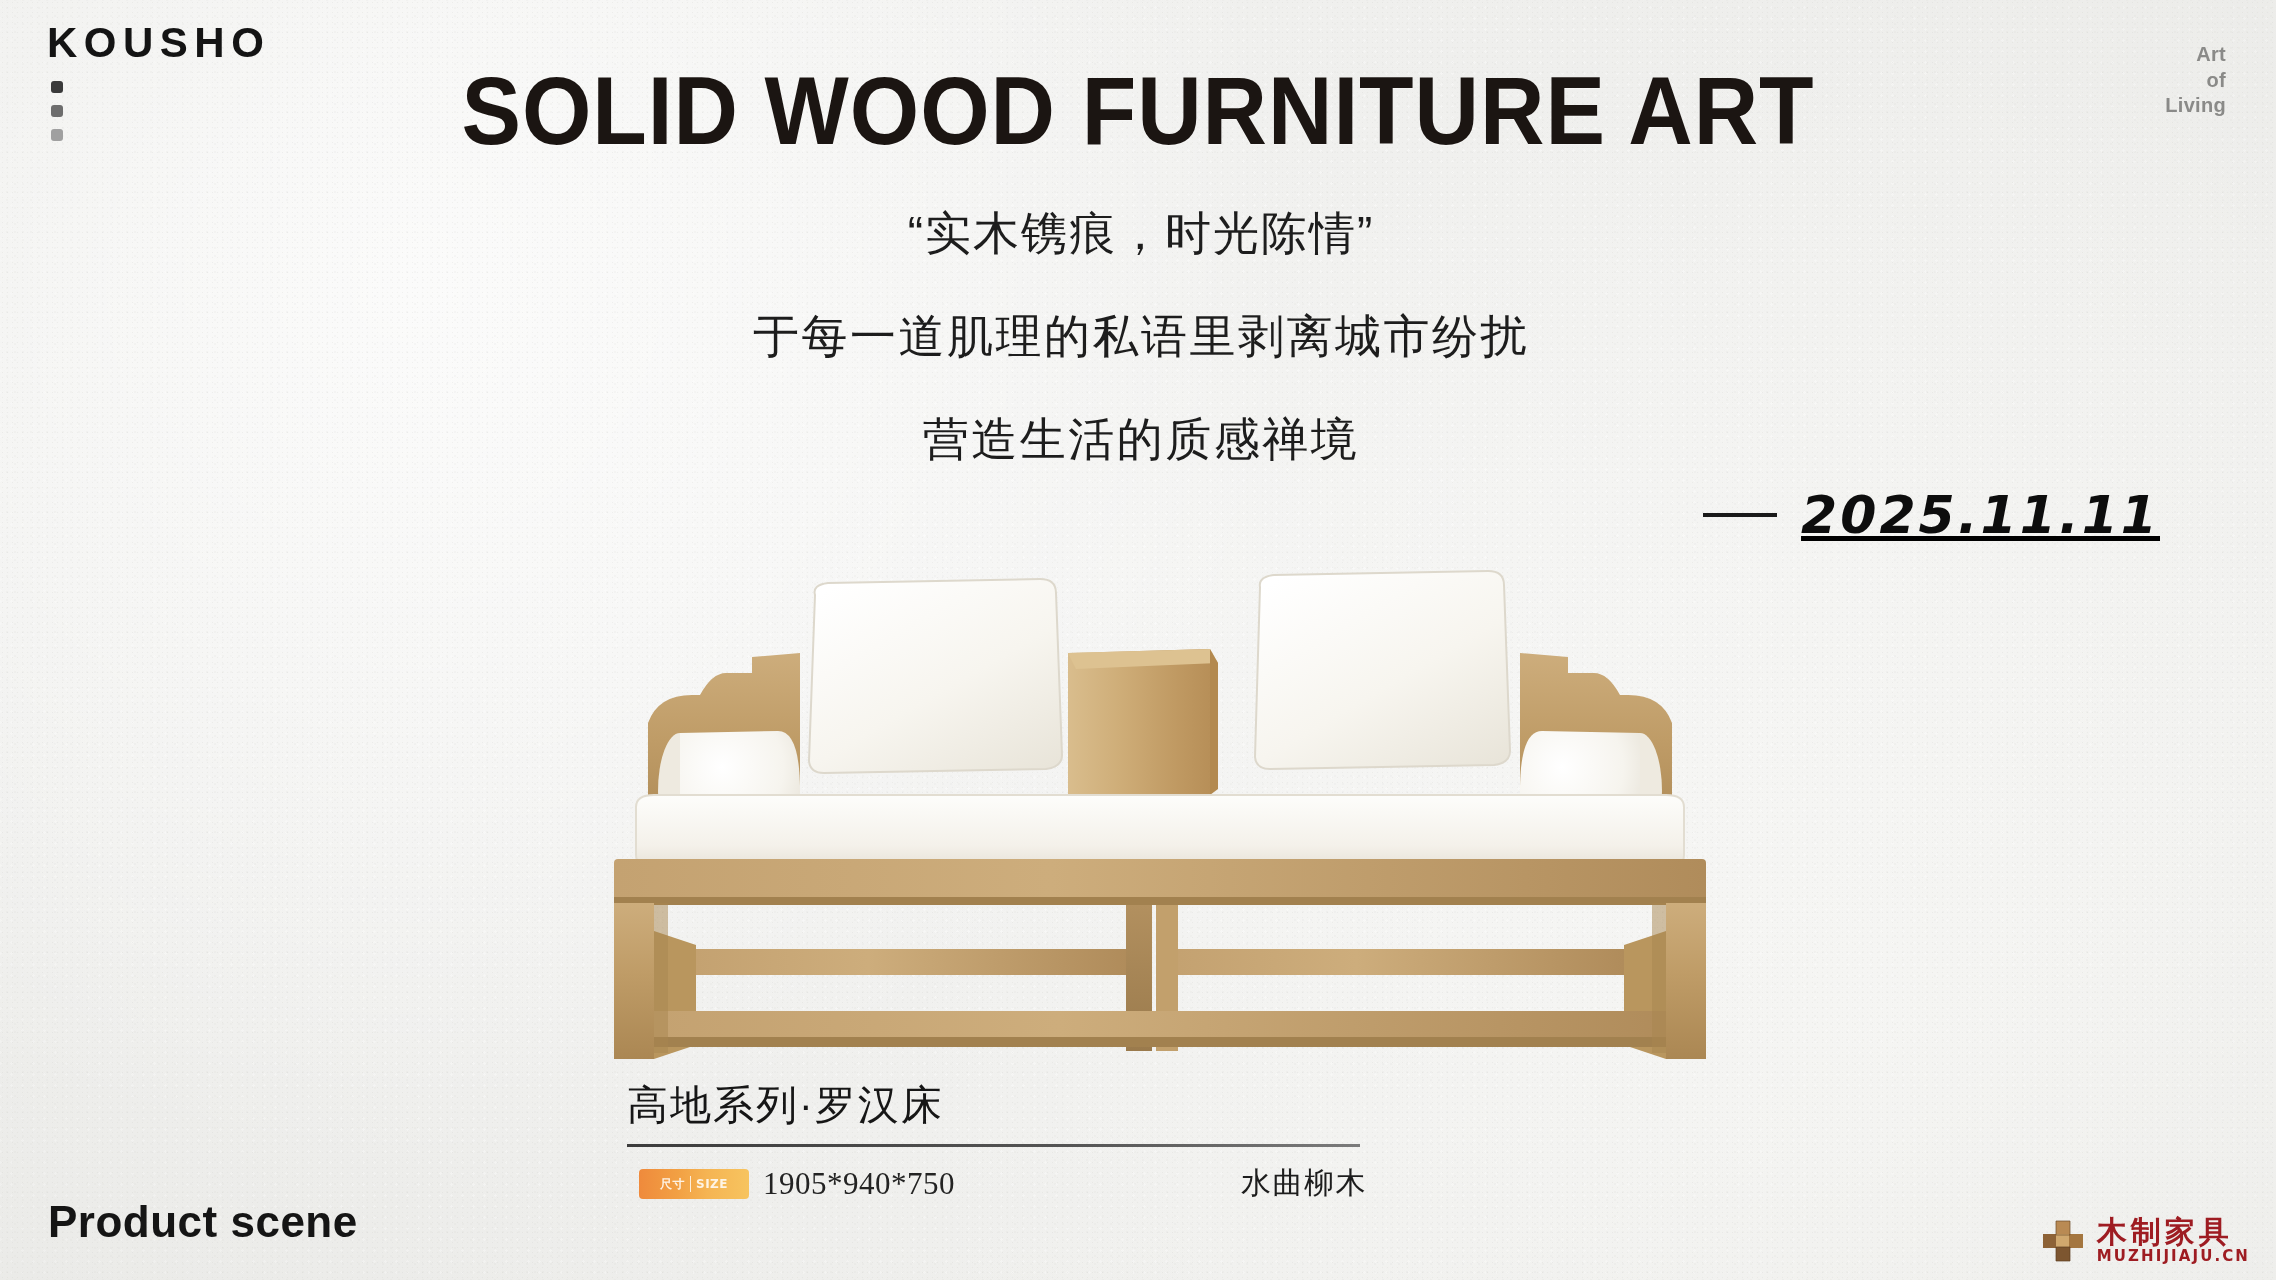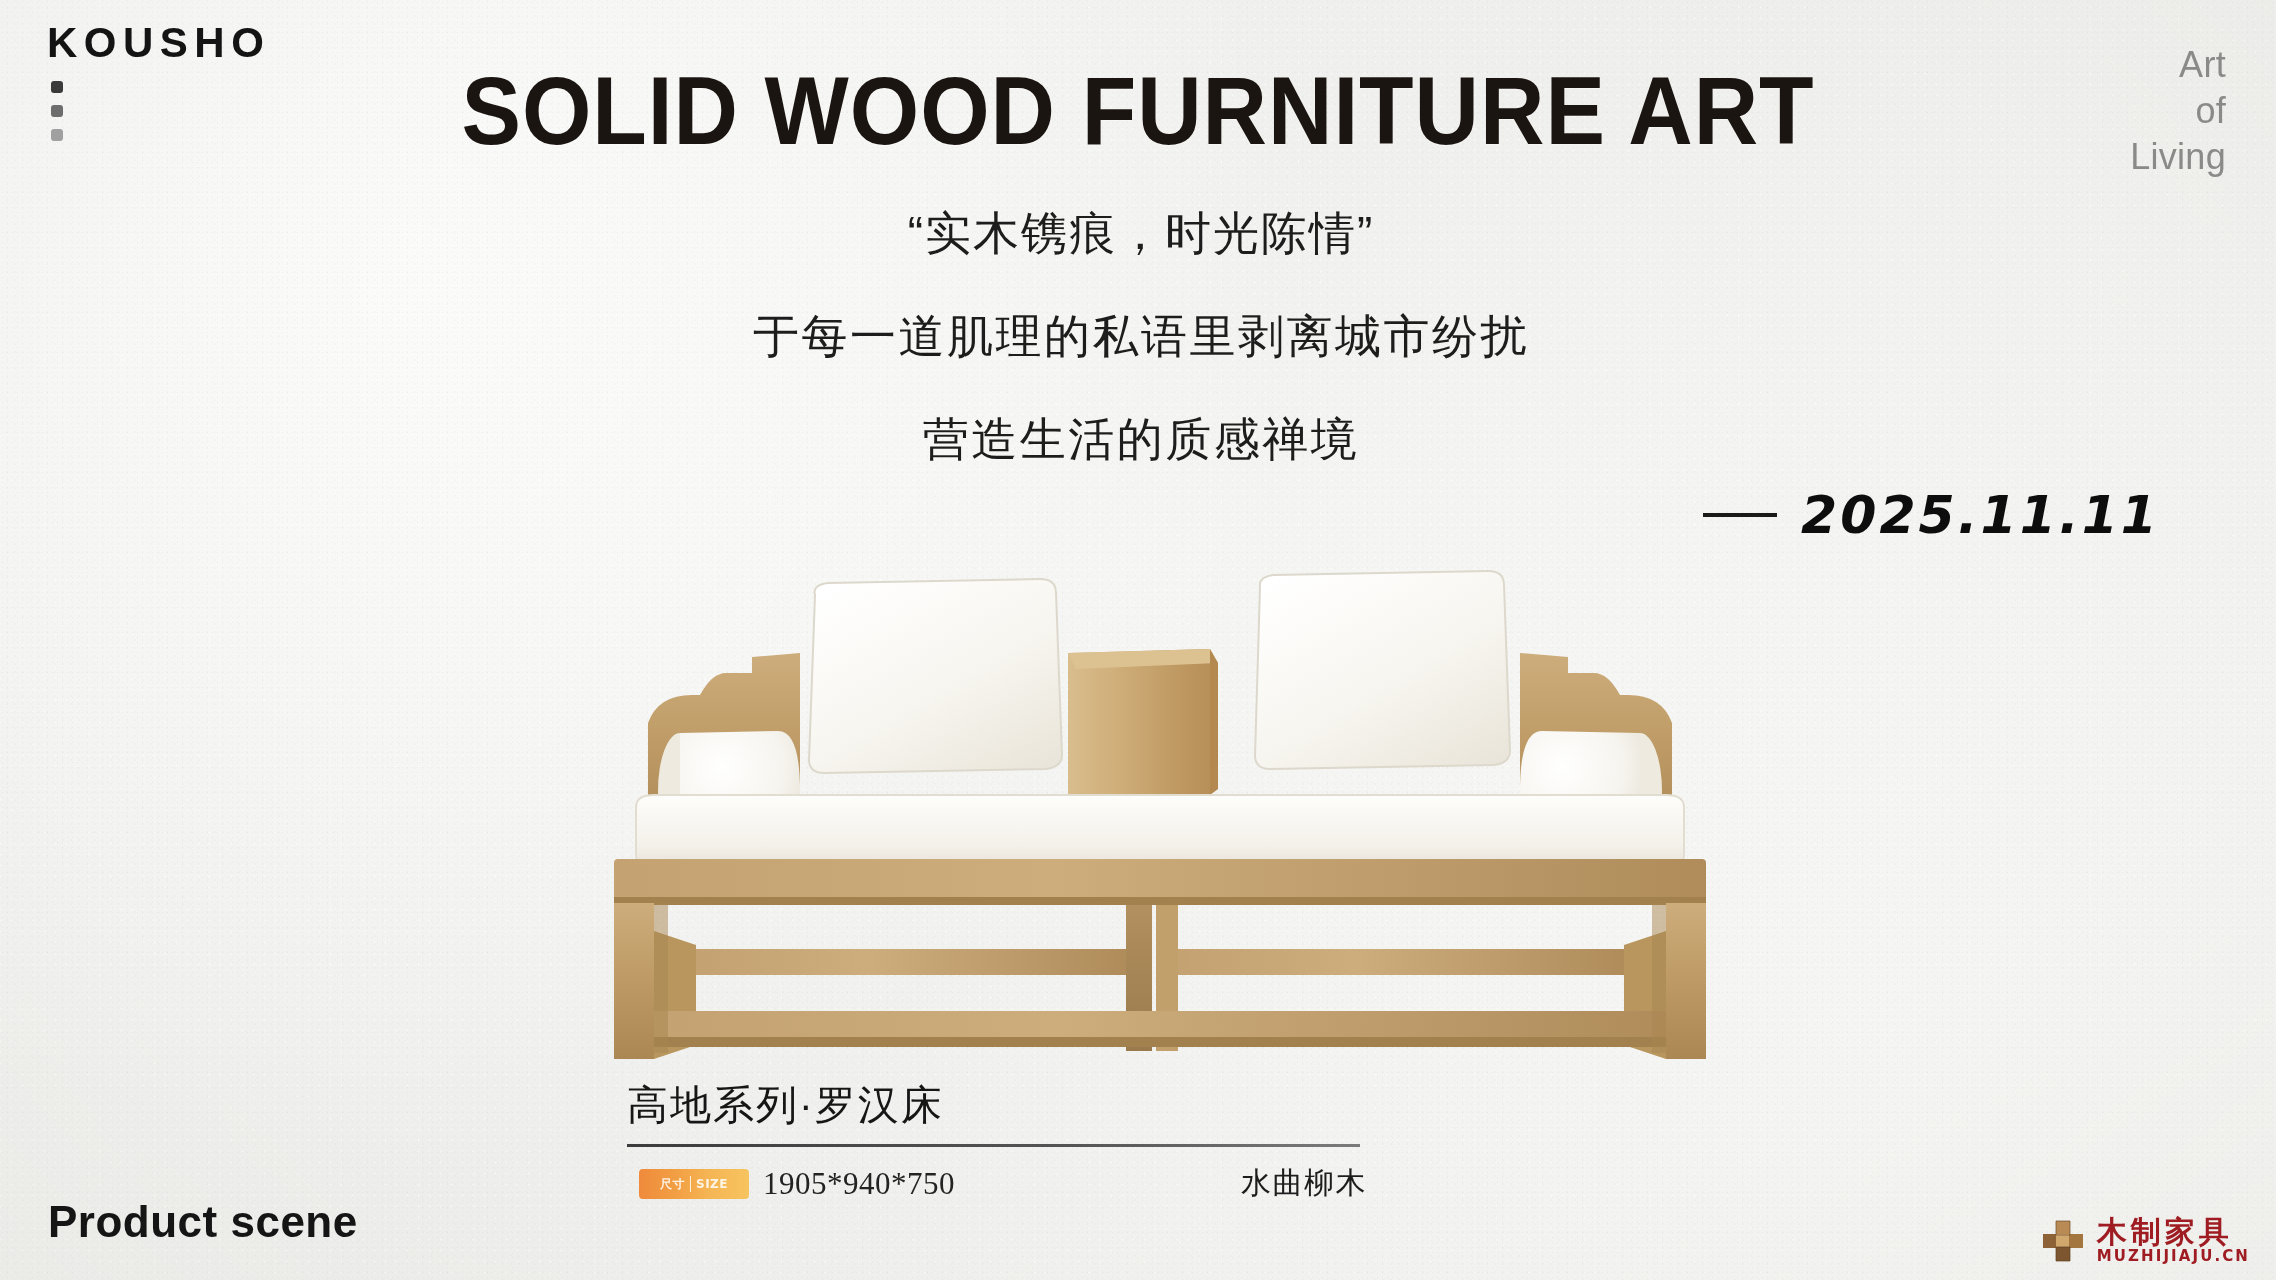--- a/index.html
+++ b/index.html
@@ -63,41 +63,41 @@
     font-family:"Liberation Sans Narrow","Liberation Sans","DejaVu Sans Condensed",sans-serif;
     transform:scaleX(.93); transform-origin:50% 50%;
     white-space:nowrap;
     text-shadow:0 1px 0 rgba(255,255,255,.4);
   }
 
   
   #art-of-living {
     right:50px; top:42px;
     text-align:right;
-    font-size:36px; line-height:1.28;
-    color:#8a8a88; font-weight:400;
+    font-size:20px; line-height:1.28;
+    color:#8a8a88; font-weight:700;
     letter-spacing:.3px;
   }
 
   
   #tagline { left:3px; top:210px; width:2276px; text-align:center; color:#1d1d1d; }
   #tagline .quote {
     font-size:46px; letter-spacing:2px; line-height:1;
     font-family:"Liberation Sans","DejaVu Sans",sans-serif;
   }
   #tagline .ln {
     font-size:46px; letter-spacing:2.5px; line-height:1;
     margin-top:57px;
     font-family:"Liberation Sans","DejaVu Sans",sans-serif;
   }
 
   
   #date-stamp {
     right:116px; top:485px;
-    display:flex; align-items:center; gap:24px;
+    display:flex; align-items:center; gap:24px;text-decoration:underline;
   }
   #date-stamp .rule { width:74px; height:4px; background:#1a1a1a; }
   #date-stamp .date {
     font-size:52px; font-weight:700; font-style:italic;
     letter-spacing:3px; color:#0d0d0d;
     font-family:"DejaVu Sans","Liberation Sans",sans-serif;
   }
 
   
   #furniture { left:600px; top:545px; width:1120px; height:530px; }

